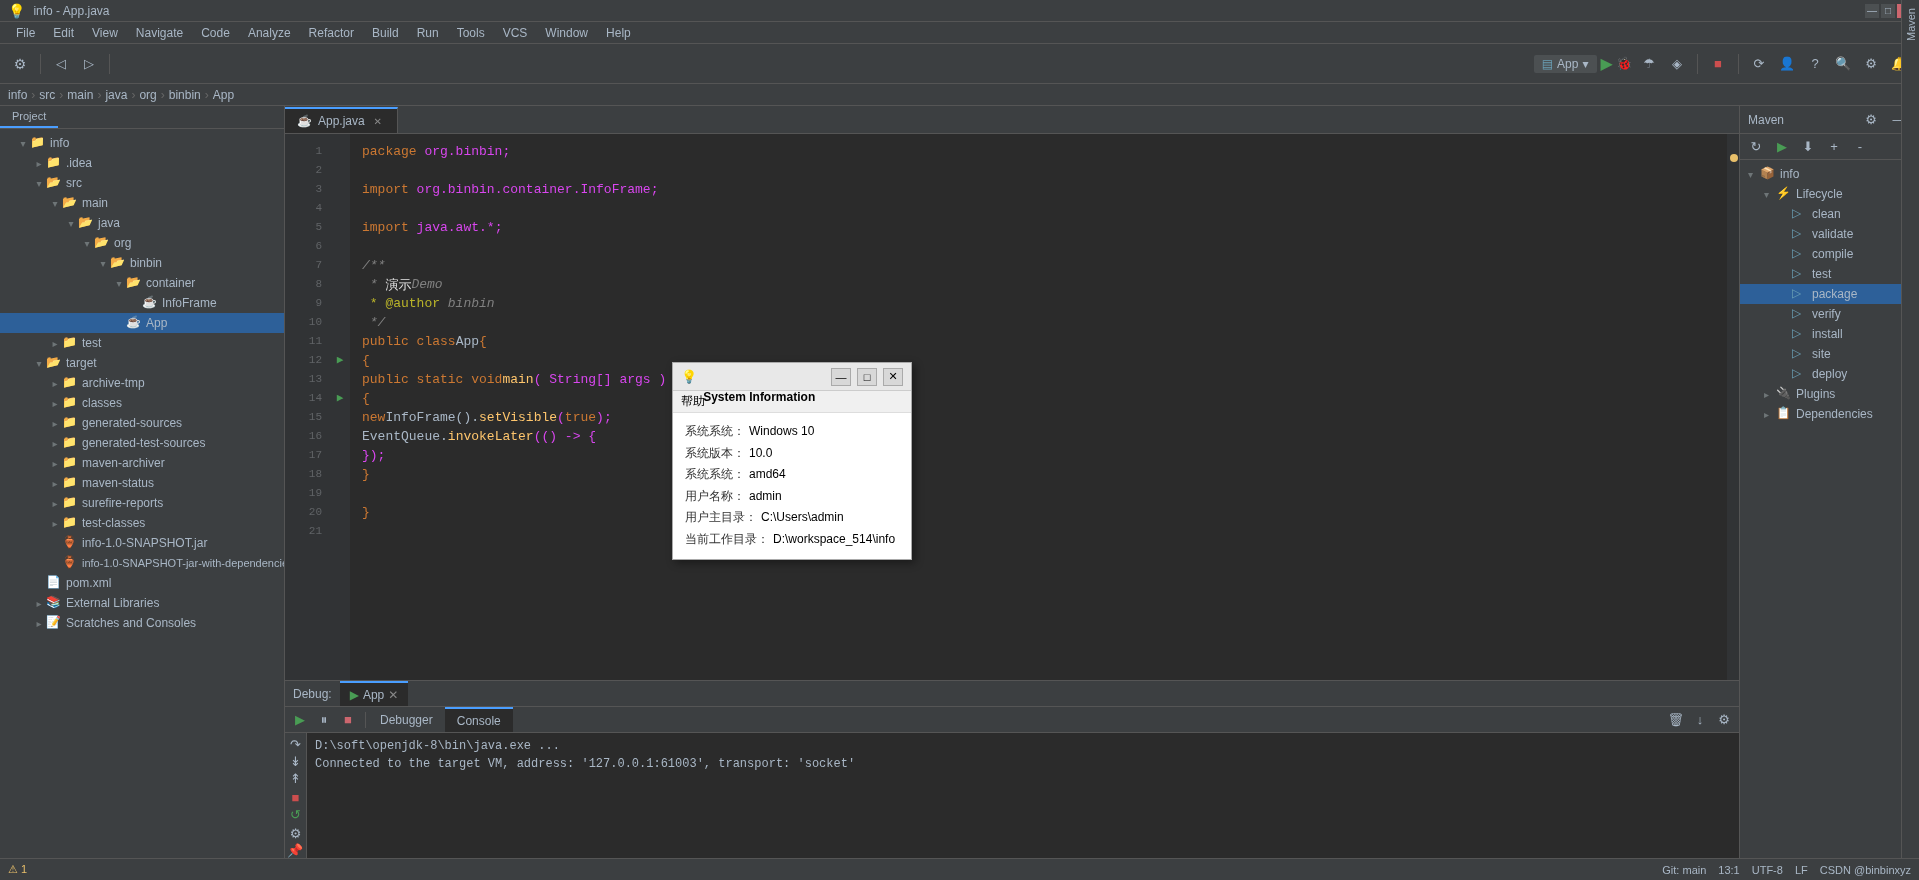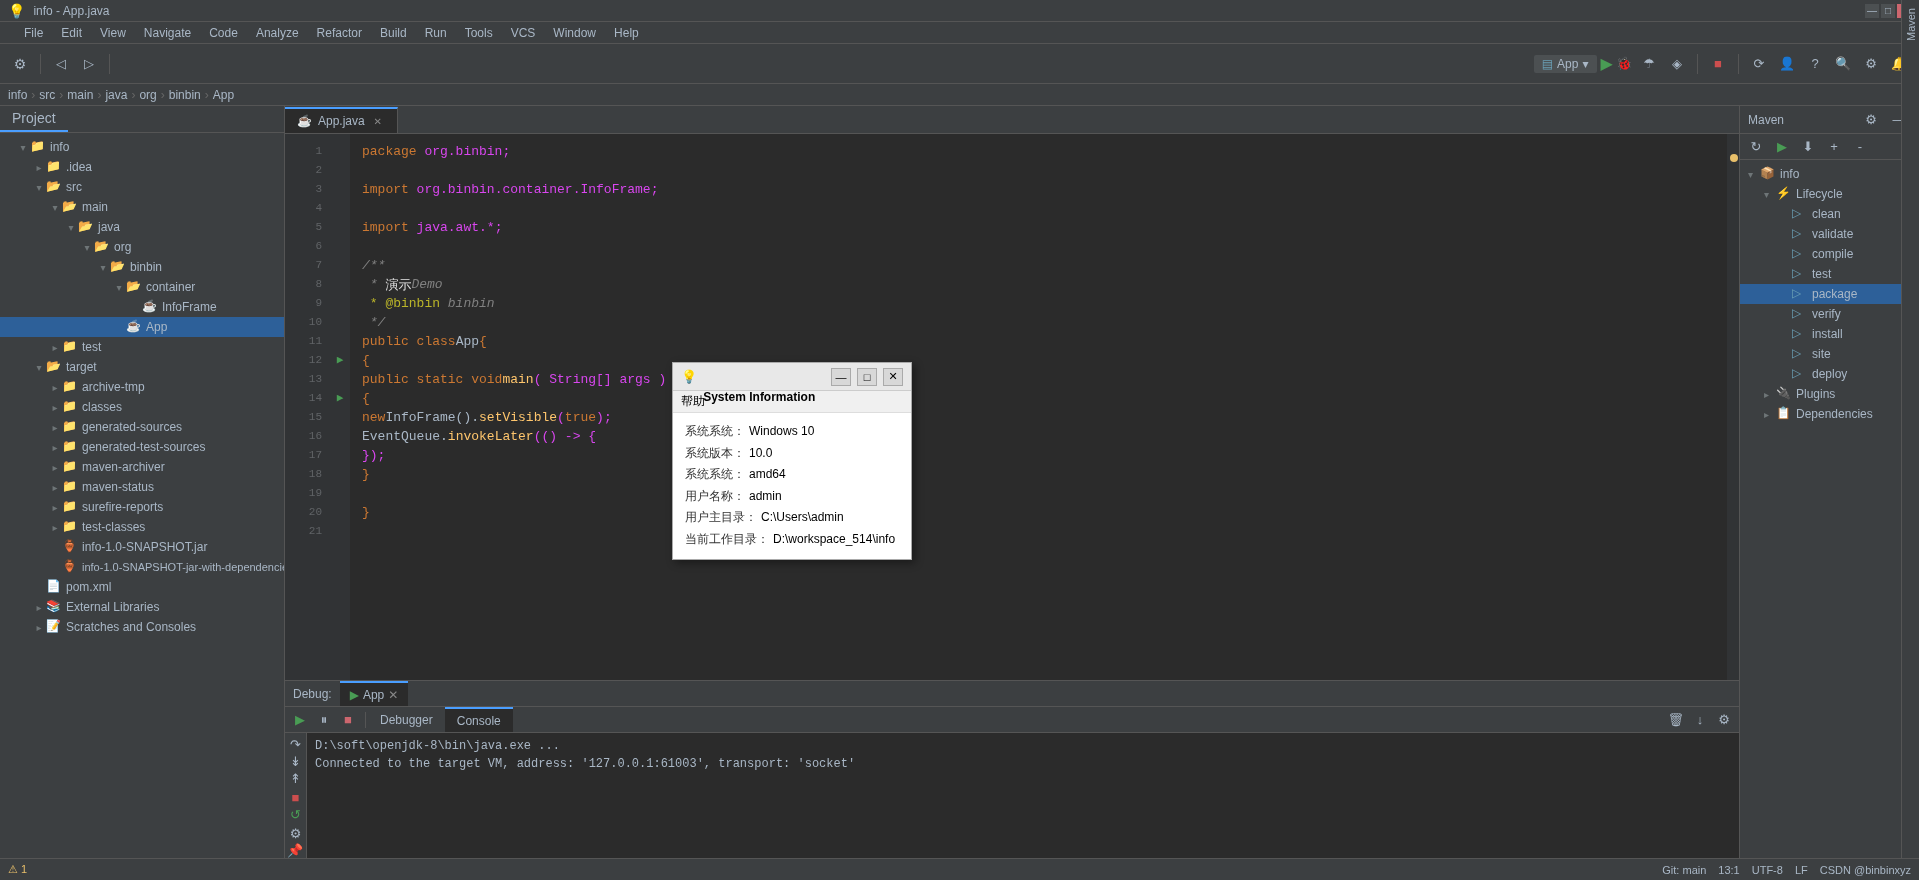--- a/index.html
+++ b/index.html
@@ -34,21 +34,21 @@
       cursor: pointer;
       display: flex; align-items: center; justify-content: center;
     }
 
     
     #menu-bar {
       height: 22px;
       background: #3c3f41;
       display: flex;
       align-items: center;
-      padding: 0 16px;
+      padding: 0 8px;
       border-bottom: 1px solid #555;
       gap: 2px;
     }
     .menu-item {
       padding: 2px 8px;
       color: #a9b7c6;
       font-size: 12px;
       cursor: pointer;
       border-radius: 2px;
     }
@@ -119,21 +119,21 @@
       overflow: hidden;
     }
 
     #left-tabs {
       display: flex;
       background: #3c3f41;
       border-bottom: 1px solid #555;
     }
     .left-tab {
       padding: 4px 12px;
-      font-size: 14px;
+      font-size: 11px;
       color: #a9b7c6;
       cursor: pointer;
       border-bottom: 2px solid transparent;
     }
     .left-tab.active { border-bottom: 2px solid #4a9eff; }
 
     #project-tree {
       flex: 1;
       overflow-y: auto;
       padding: 4px 0;
@@ -818,21 +818,21 @@
 
         <div id="code-content">
           <div class="code-line"><span class="kw">package</span> <span class="type"> org.binbin;</span></div>
           <div class="code-line"></div>
           <div class="code-line"><span class="kw">import</span><span class="type"> org.binbin.container.InfoFrame;</span></div>
           <div class="code-line"></div>
           <div class="code-line"><span class="kw">import</span><span class="type"> java.awt.*;</span></div>
           <div class="code-line"></div>
           <div class="code-line"><span class="comment">/**</span></div>
           <div class="code-line"><span class="comment"> * </span><span style="color:#e5e5e5;font-family:Liberation Serif, serif;">演示</span><span class="comment">Demo</span></div>
-          <div class="code-line"><span class="annotation"> * @binbin</span><span class="comment"> binbin</span></div>
+          <div class="code-line"><span class="annotation"> * @author</span><span class="comment"> binbin</span></div>
           <div class="code-line"><span class="comment"> */</span></div>
           <div class="code-line"><span class="kw">public class</span> <span style="color:#a9b7c6;">App</span> <span class="kw">{</span></div>
           <div class="code-line">    <span class="kw">{</span></div>
           <div class="code-line">    <span class="kw">public static void</span> <span class="method">main</span><span class="type">( String[] args ) {</span></div>
           <div class="code-line">        <span class="kw">{</span></div>
           <div class="code-line">            <span class="kw">new</span> <span style="color:#a9b7c6;">InfoFrame().</span><span class="method">setVisible</span><span class="type">(</span><span class="kw">true</span><span class="type">);</span></div>
           <div class="code-line">        <span style="color:#a9b7c6;">EventQueue.</span><span class="method">invokeLater</span><span class="type">(() -&gt; {</span></div>
           <div class="code-line">        <span class="type">});</span></div>
           <div class="code-line">    <span class="kw">}</span></div>
           <div class="code-line"></div>

